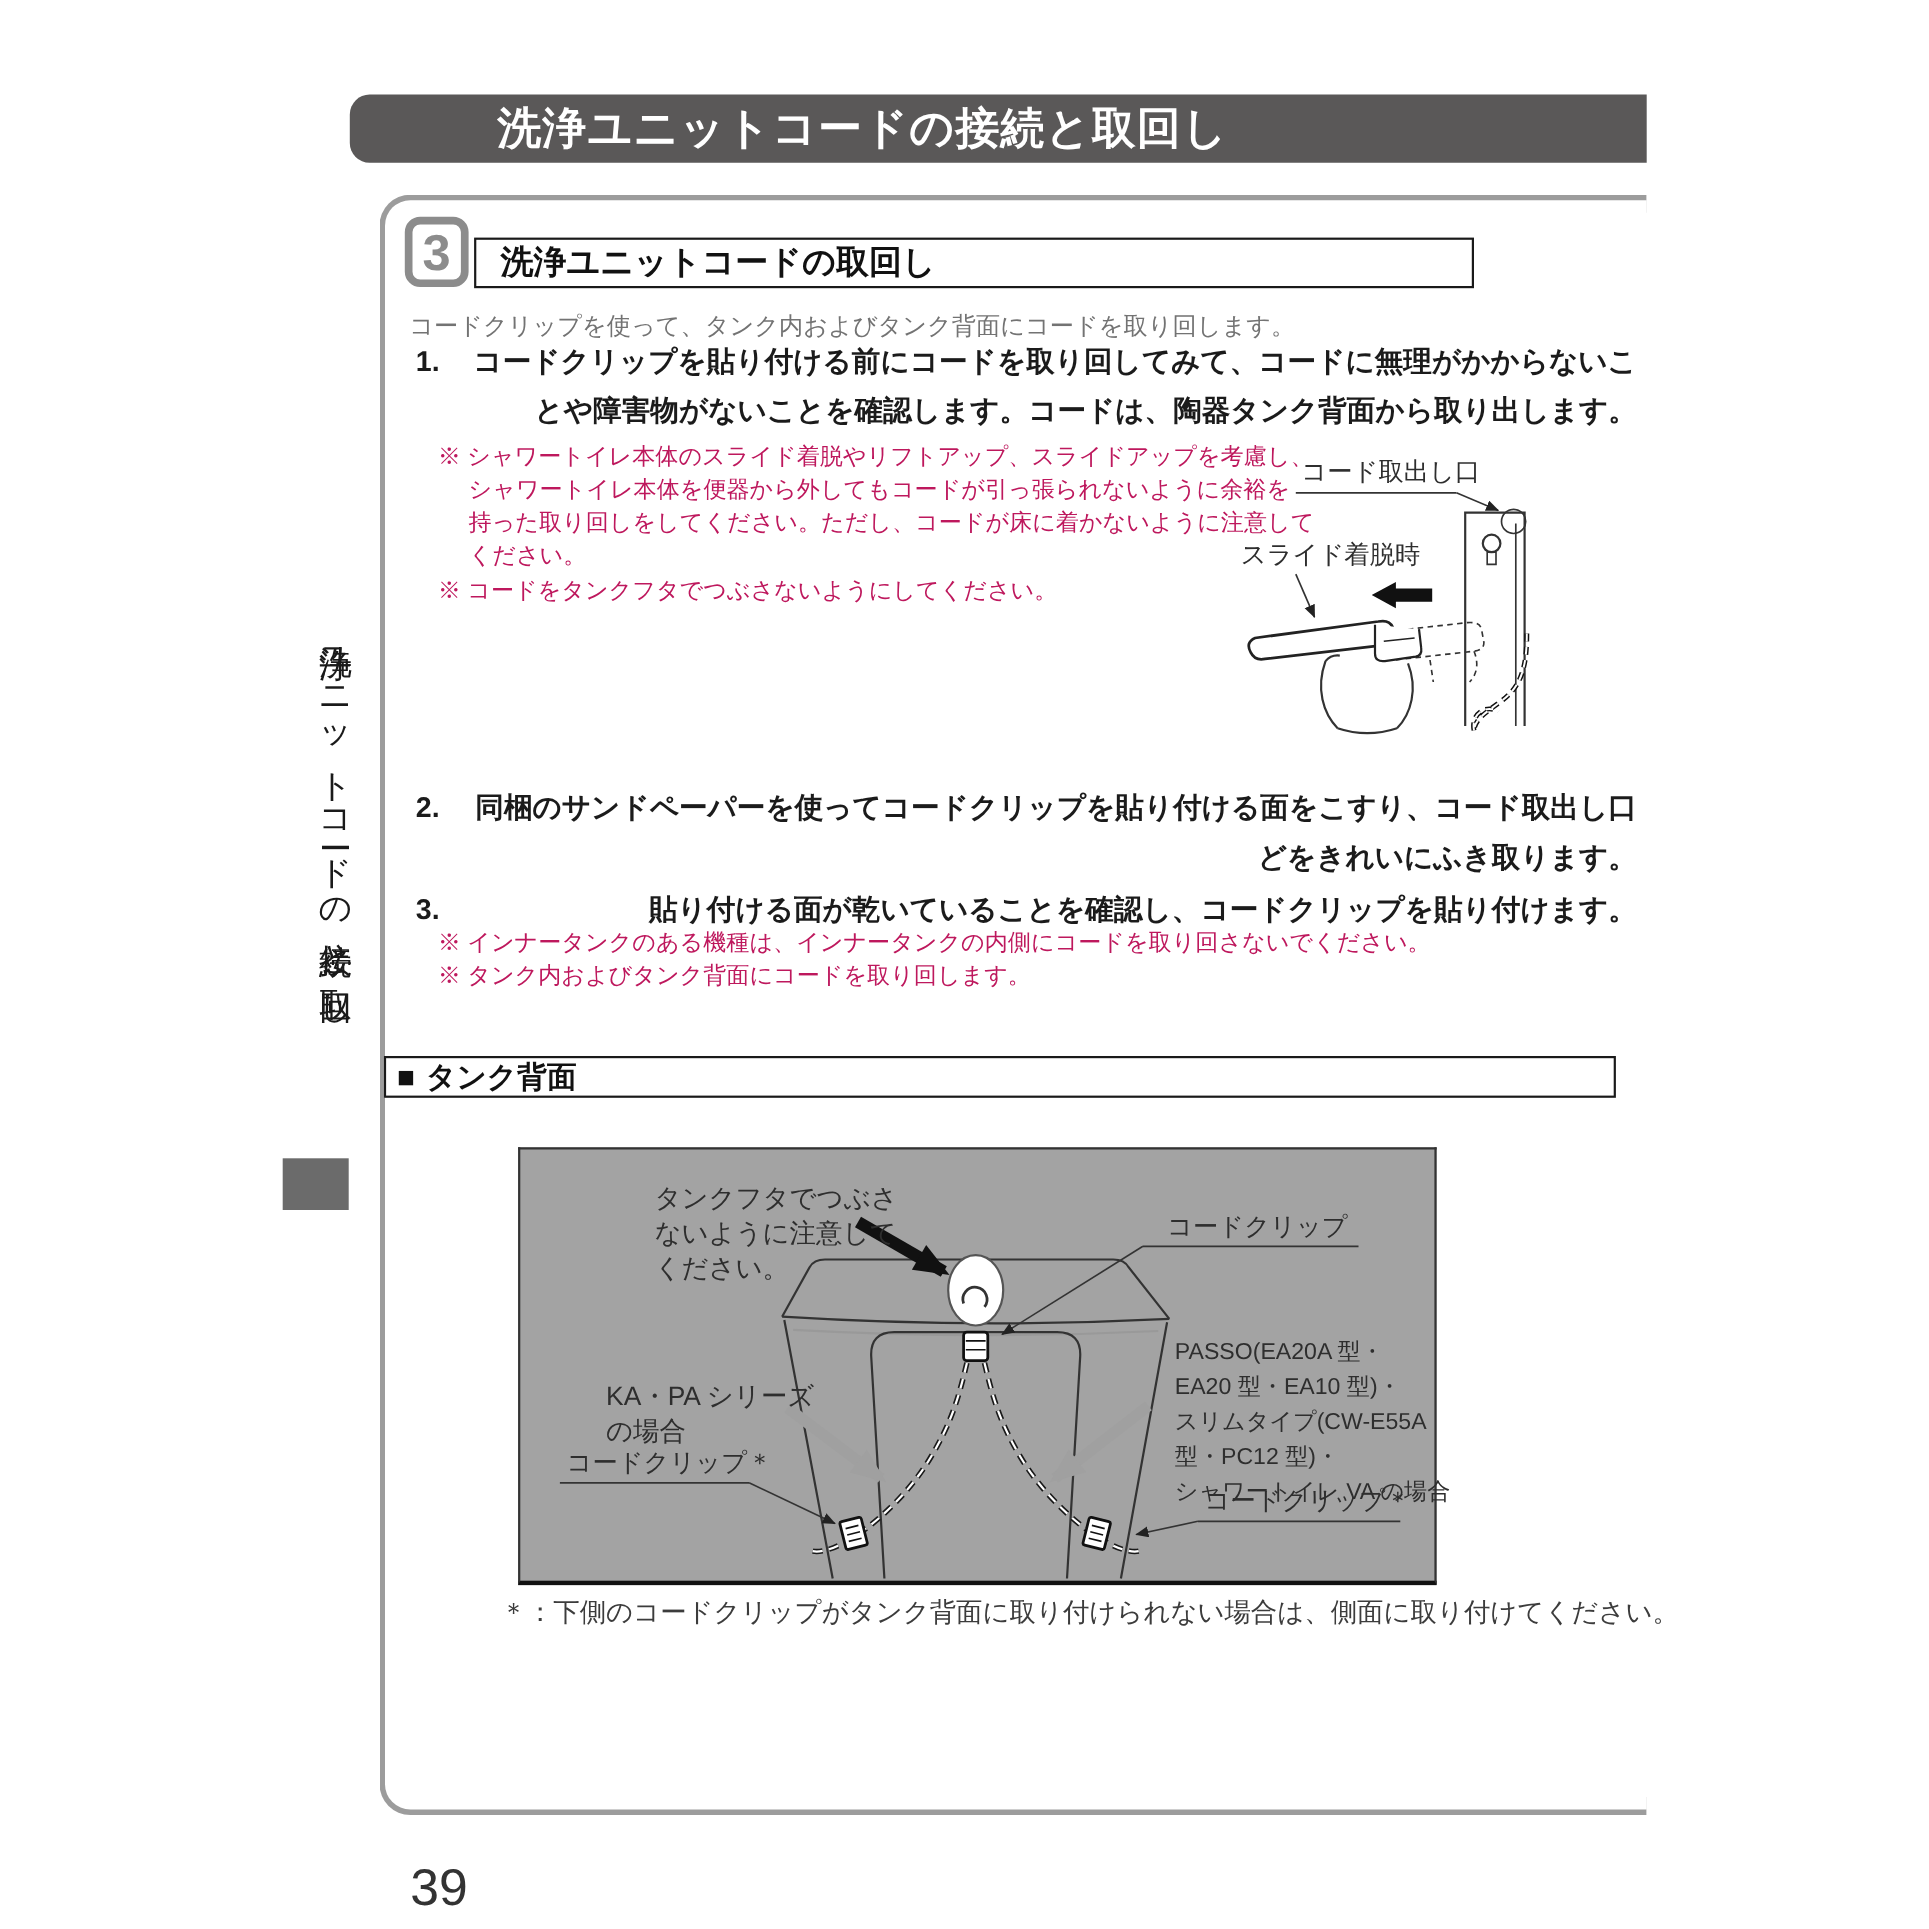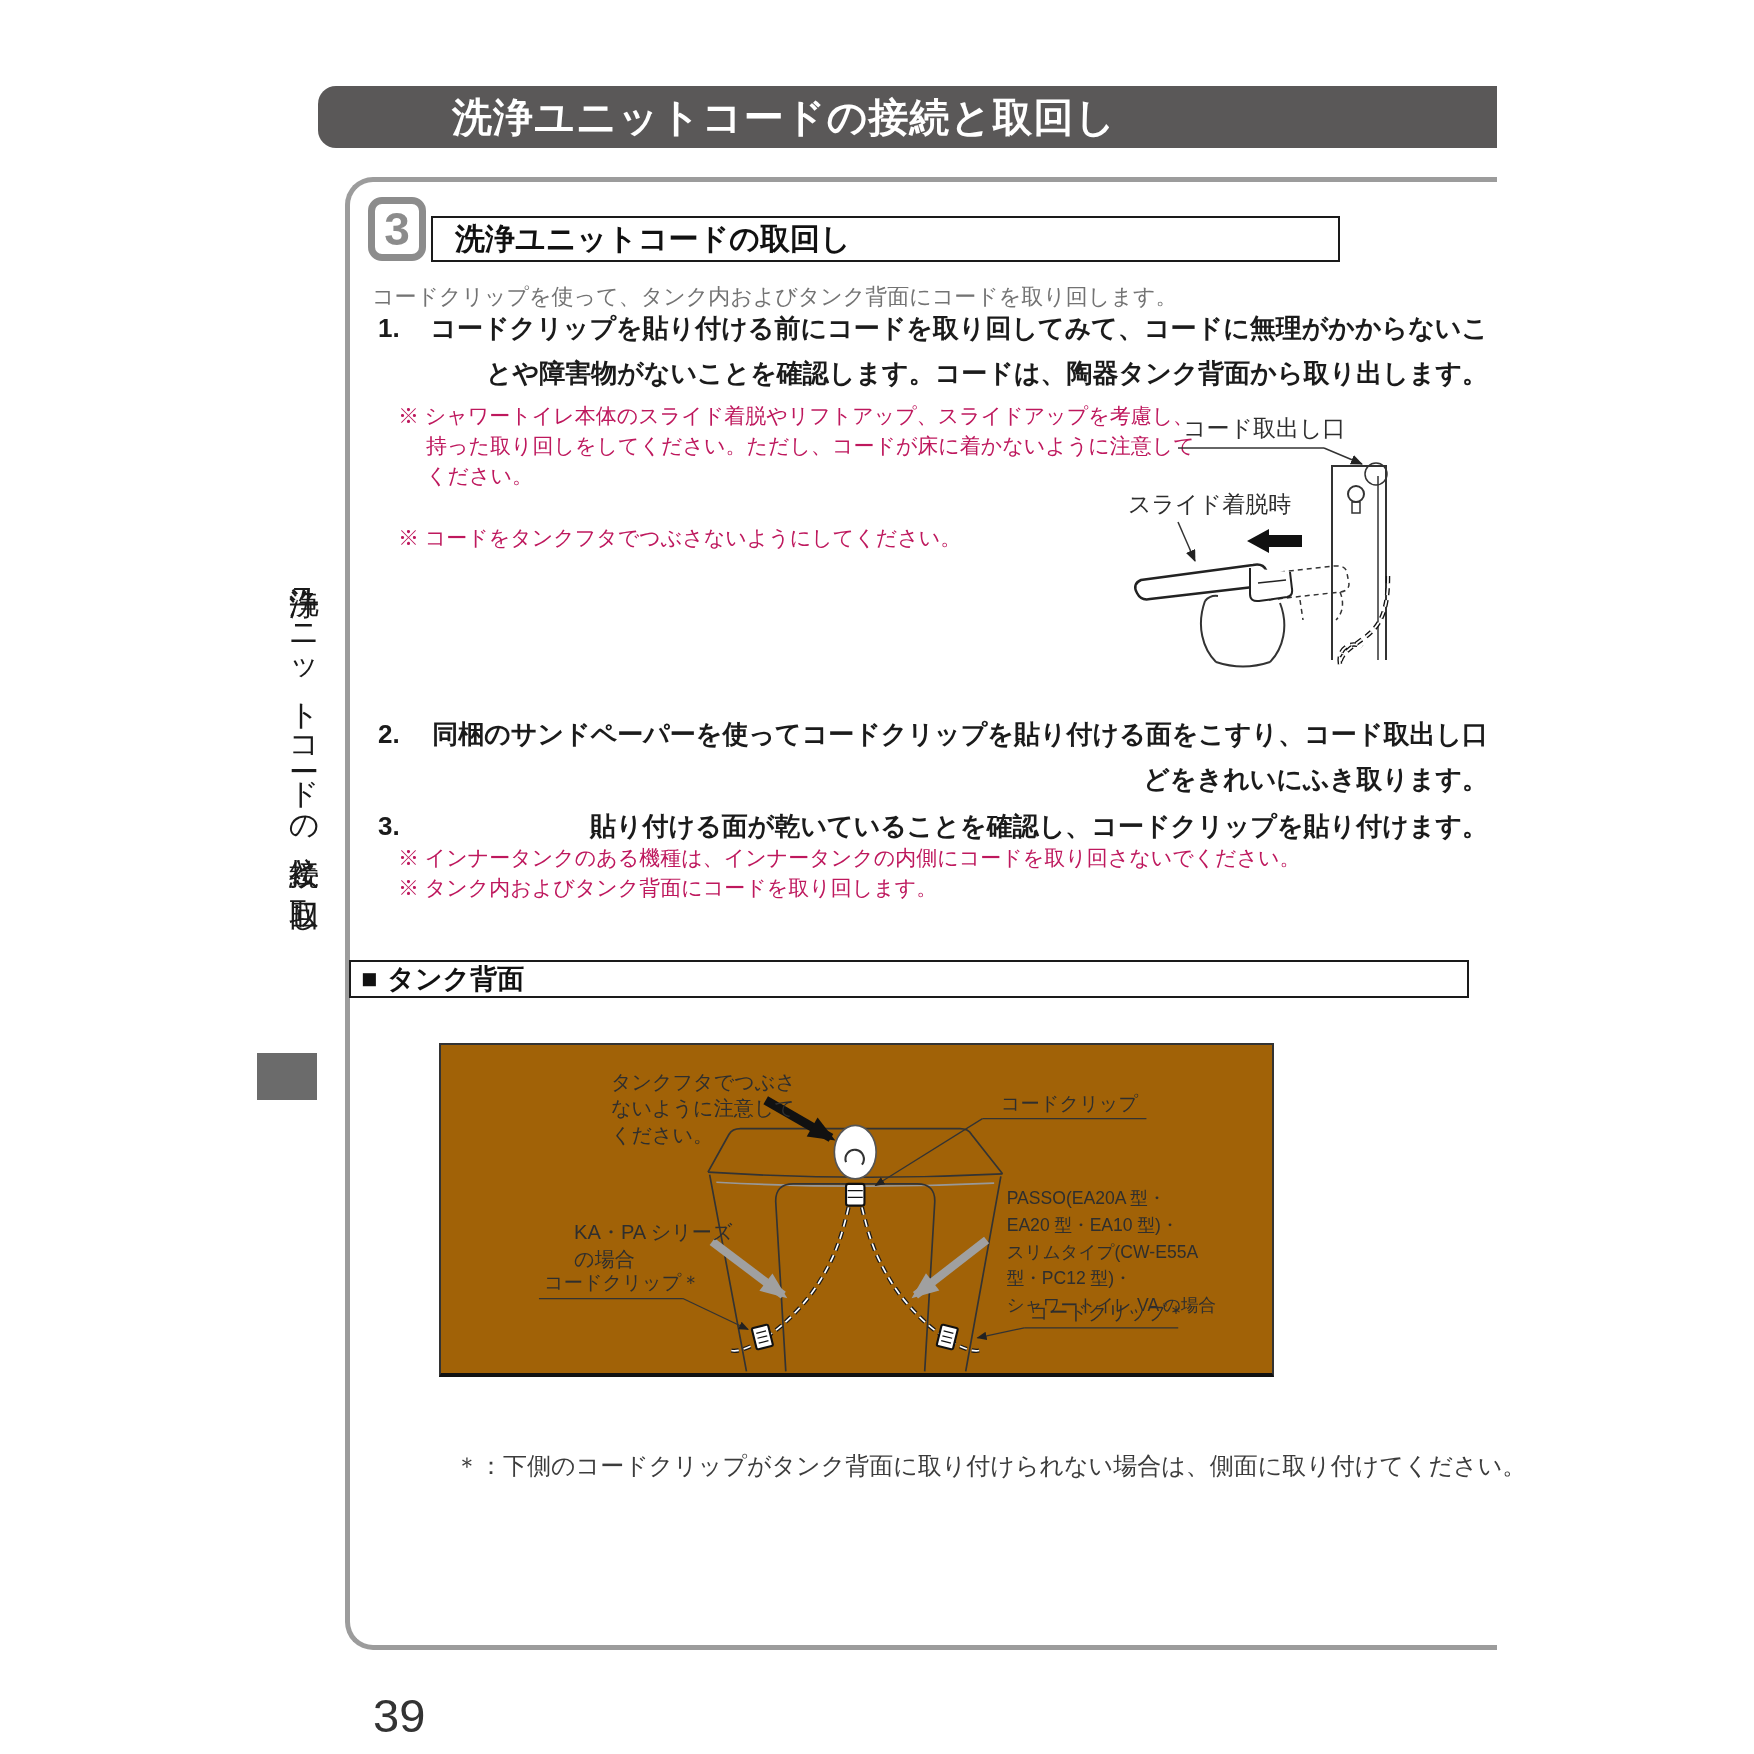--- a/index.html
+++ b/index.html
@@ -56,22 +56,22 @@
   #note3{left:398px;top:843px;}
 
   #tank-heading{
     left:349px;top:960px;width:1120px;height:38px;
     border:2px solid #1a1a1a;box-sizing:border-box;
     display:flex;align-items:center;gap:10px;padding-left:10px;
     font-size:27px;font-weight:bold;color:#111;background:#fff;
   }
   #small-diagram{left:1000px;top:362px;width:420px;height:310px;}
   #tank-diagram-frame{
-    left:439px;top:1043px;width:835px;height:334px;
-    border:2px solid #333;border-bottom:4px solid #111;box-sizing:border-box;background:#a16207;
+    left:471px;top:1043px;width:835px;height:398px;
+    border:2px solid #333;border-bottom:4px solid #111;box-sizing:border-box;background:#a3a3a3;
   }
   #footnote{left:455px;top:1450px;font-size:24px;color:#3c3c3c;}
   #sidebar-text{
     left:283px;top:563px;height:520px;writing-mode:vertical-rl;
     font-size:30px;color:#1a1a1a;letter-spacing:3px;
   }
   #sidebar-tab{left:257px;top:1053px;width:60px;height:47px;background:var(--tab);}
   #page-number{left:373px;top:1688px;font-size:47px;color:#333;}
 
   svg text{font-family:"Liberation Sans",sans-serif;fill:#2e2e2e;}
@@ -101,20 +101,21 @@
 <div class="abs step" id="step1">
   <span class="num">1.</span>
   <span class="body">
     <span>コードクリップを貼り付ける前にコードを取り回してみて、コードに無理がかからないこ</span>
     <span>とや障害物がないことを確認します。コードは、陶器タンク背面から取り出します。</span>
   </span>
 </div>
 
 <div class="abs note" id="note1">
   <span>※ シャワートイレ本体のスライド着脱やリフトアップ、スライドアップを考慮し、</span>
+  <span class="cont">シャワートイレ本体を便器から外してもコードが引っ張られないように余裕を</span>
   <span class="cont">持った取り回しをしてください。ただし、コードが床に着かないように注意して</span>
   <span class="cont">ください。</span>
 </div>
 <div class="abs note" id="note2">
   <span>※ コードをタンクフタでつぶさないようにしてください。</span>
 </div>
 
 <svg class="abs" id="small-diagram" viewBox="0 0 420 310">
   <defs>
     <marker id="ah-thin-s" markerUnits="userSpaceOnUse" markerWidth="14" markerHeight="12" refX="11" refY="5" orient="auto">

